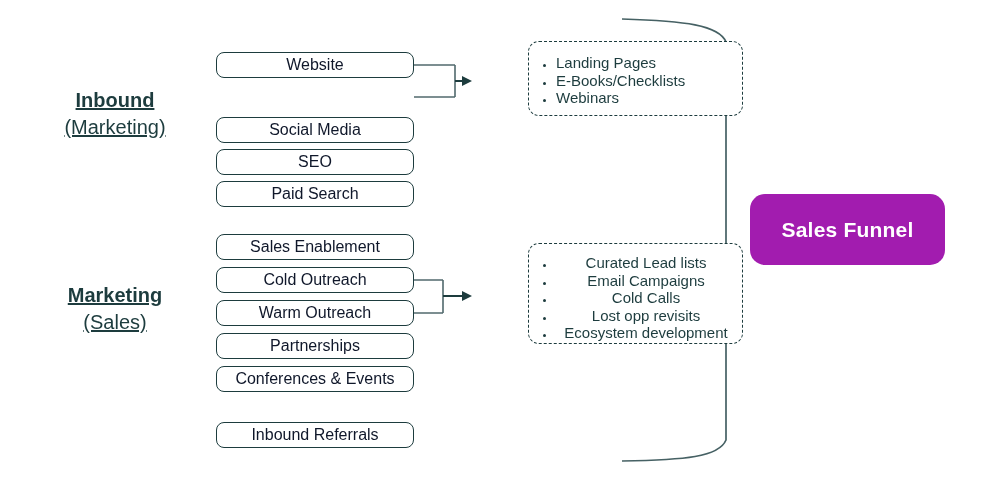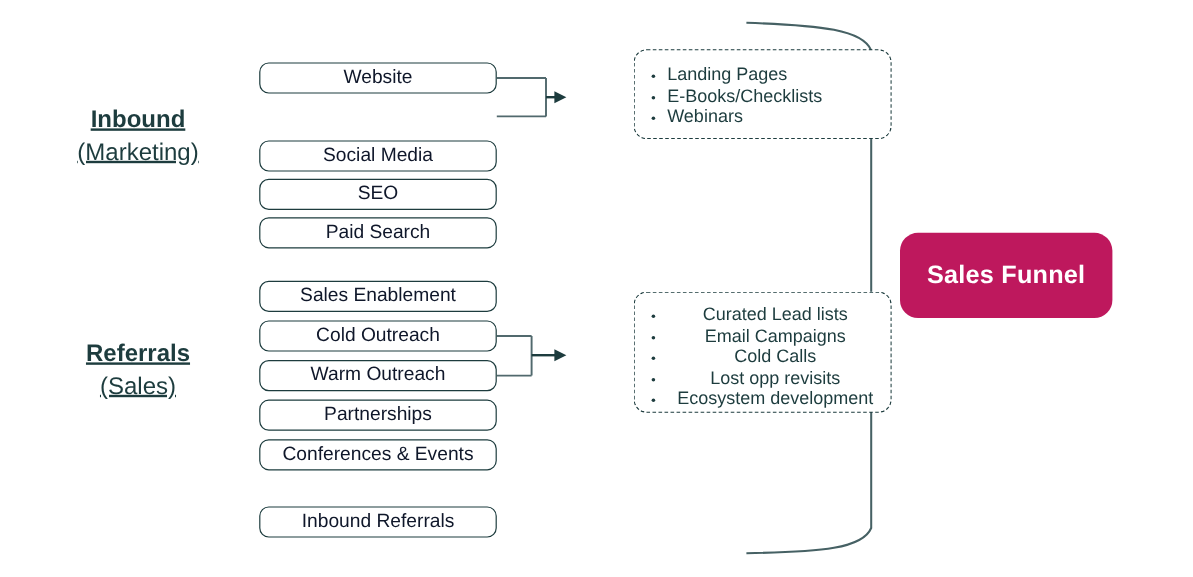--- a/index.html
+++ b/index.html
@@ -88,25 +88,25 @@
   .callout-outbound {
     top: 243px;
     height: 101px;
     padding-top: 10px;
     text-align: center;
   }
   .funnel {
     position: absolute;
     left: 750px;
     top: 194px;
-    width: 177px;
+    width: 195px;
     height: 71px;
     box-sizing: border-box;
     border-radius: 15px;
-    background: #be185d;
+    background: #a21caf;
     color: #ffffff;
     font-size: 21px;
     font-weight: bold;
     display: flex;
     align-items: center;
     justify-content: center;
     letter-spacing: 0.2px;
   }
 </style>
 </head>
@@ -130,21 +130,21 @@
 
     <path d="M622 19 C685 21 719 25 726 42 L726 440 C719 457 685 460 622 461" fill="none" stroke="#466164" stroke-width="1.7"></path>
   </svg>
 
   <div class="side-label" style="top:87px">
     <div class="label-bold">Inbound</div>
     <div class="label-sub">(Marketing)</div>
   </div>
 
   <div class="side-label" style="top:282px">
-    <div class="label-bold">Referrals</div>
+    <div class="label-bold">Marketing</div>
     <div class="label-sub">(Sales)</div>
   </div>
 
   <div class="node" style="top:52px">Website</div>
   <div class="node" style="top:117px">Social Media</div>
   <div class="node" style="top:149px">SEO</div>
   <div class="node" style="top:181px">Paid Search</div>
 
   <div class="node" style="top:234px">Sales Enablement</div>
   <div class="node" style="top:267px">Cold Outreach</div>

